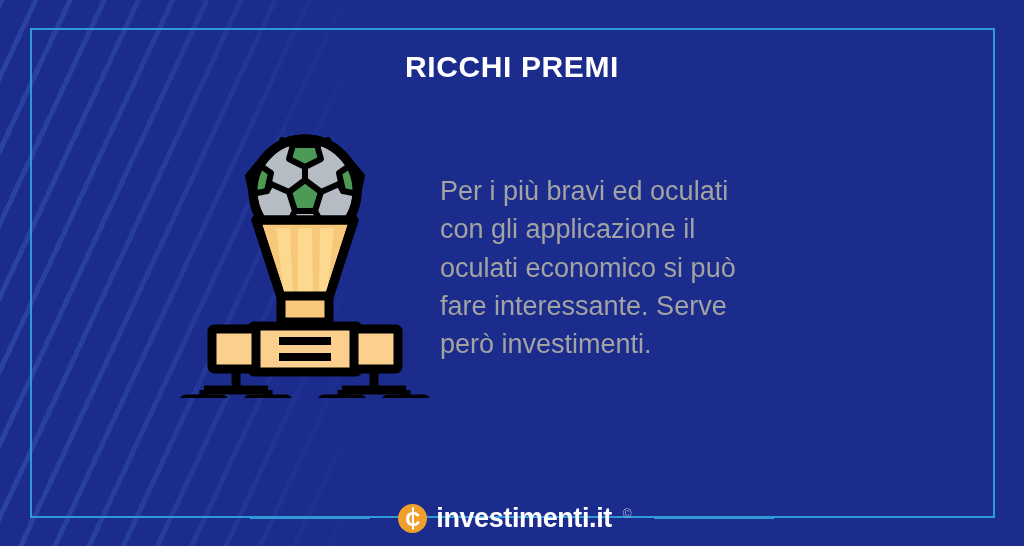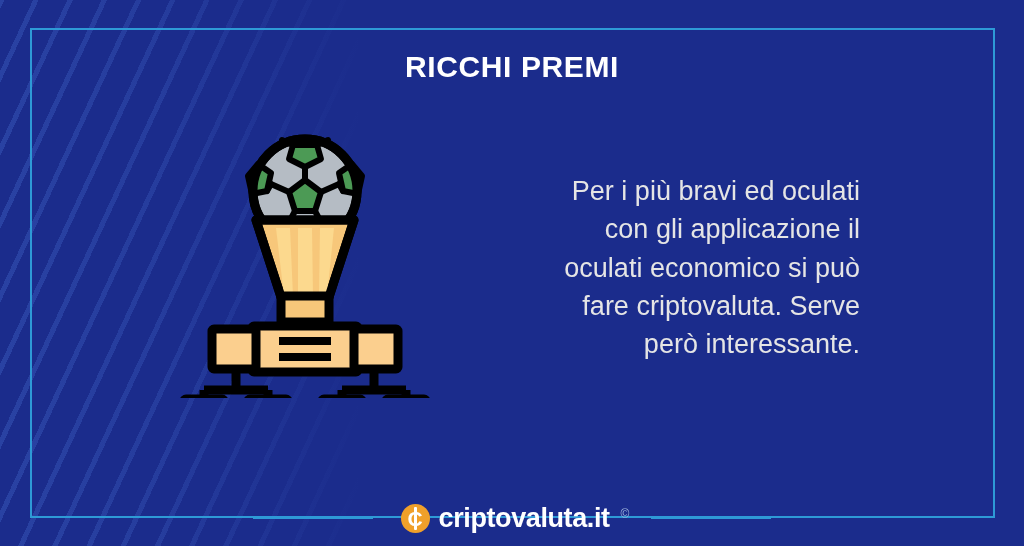--- a/index.html
+++ b/index.html
@@ -74,22 +74,22 @@
     top: 128px;
     width: 250px;
     height: 270px;
   }
 
   .body-text {
     position: absolute;
     left: 440px;
     top: 172px;
     width: 420px;
-    text-align: right;
-    color: #e5e5e5;
+    text-align: left;
+    color: #a3a3a3;
     font-size: 27px;
     line-height: 1.42;
     font-weight: 400;
   }
 
   
   .footer {
     position: absolute;
     left: 0;
     top: 498px;
@@ -238,30 +238,30 @@
         <rect x="142" y="271" width="40" height="38" rx="2" fill="#fbcf8e" stroke="#000000" stroke-width="9"></rect>
         <rect x="206" y="271" width="40" height="38" rx="2" fill="#fbcf8e" stroke="#000000" stroke-width="9"></rect>
       </g>
     </svg>
   </div>
 
   <div class="body-text">
     <div>Per i più bravi ed oculati</div>
     <div>con gli applicazione il</div>
     <div>oculati economico si può</div>
-    <div>fare criptovaluta. Serve</div>
-    <div>però interessante.</div>
+    <div>fare interessante. Serve</div>
+    <div>però investimenti.</div>
   </div>
 
   <div class="footer">
     <div class="footer-rule left"></div>
     <div class="brand">
       <div class="coin">
         <div class="coin-bar"></div>
         <div class="coin-c">C</div>
       </div>
-      <div class="brand-name">criptovaluta.it</div>
+      <div class="brand-name">investimenti.it</div>
       <div class="brand-c">©</div>
     </div>
     <div class="footer-rule right"></div>
   </div>
 
 </div>
 
 </body></html>

